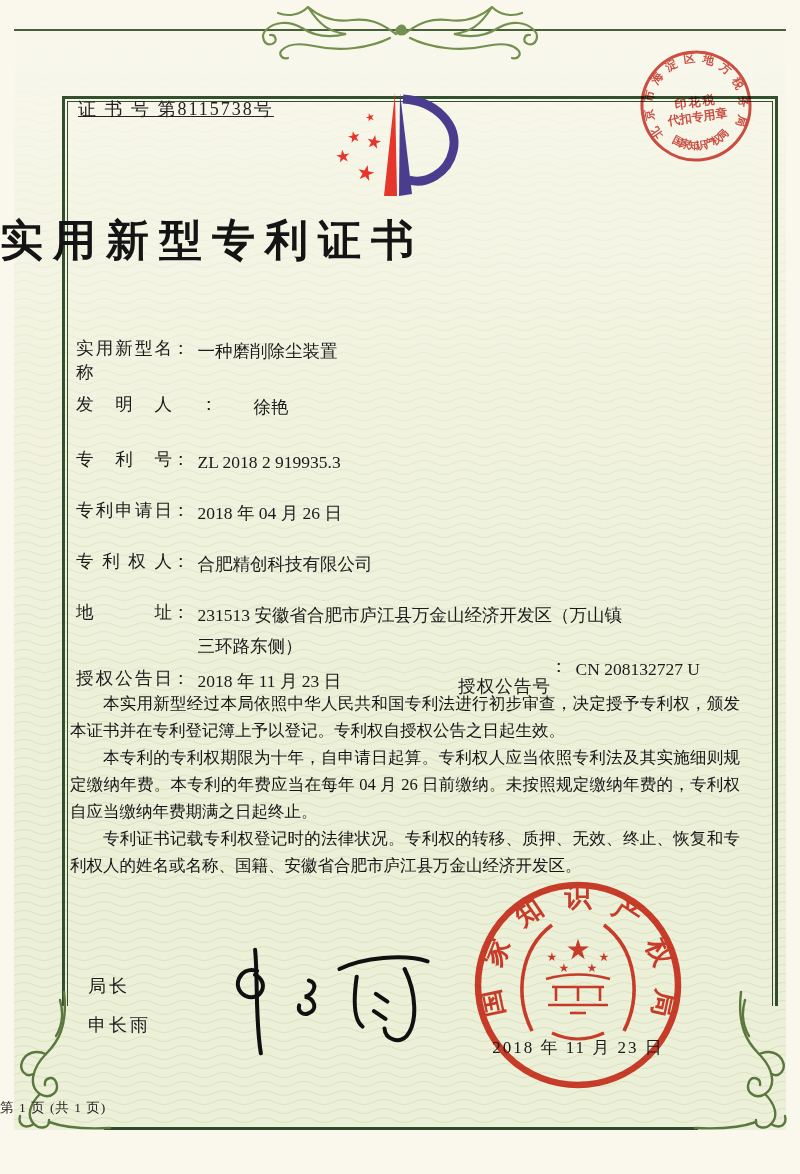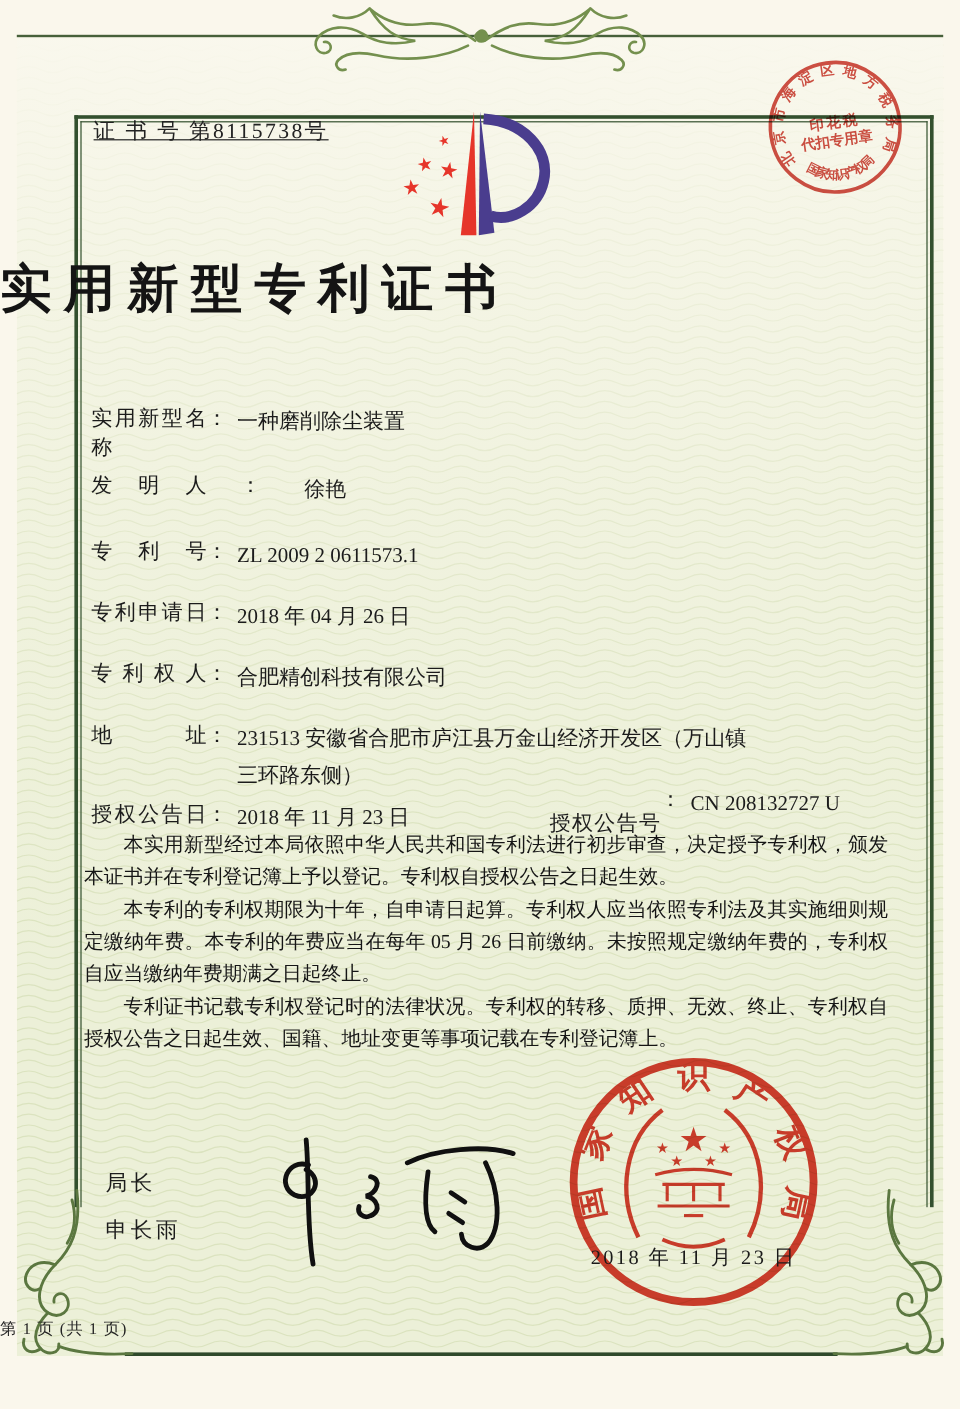--- a/index.html
+++ b/index.html
@@ -258,21 +258,21 @@
       <span class="fvalue">一种磨削除尘装置</span>
   </div>
   <div class="frow r2">
     <span class="flabel">发明人</span>
       <span class="colon">：</span>
       <span class="fvalue">徐艳</span>
   </div>
   <div class="frow r3">
     <span class="flabel">专利号</span>
       <span class="colon">：</span>
-      <span class="fvalue">ZL 2009 2 0611573.1</span>
+      <span class="fvalue">ZL 2018 2 919935.3</span>
   </div>
   <div class="frow r4">
     <span class="flabel">专利申请日</span>
       <span class="colon">：</span>
       <span class="fvalue">2018 年 04 月 26 日</span>
   </div>
   <div class="frow r5">
     <span class="flabel">专利权人</span>
       <span class="colon">：</span>
       <span class="fvalue">合肥精创科技有限公司</span>
@@ -289,22 +289,22 @@
       <span class="fvalue">2018 年 11 月 23 日</span>
   </div>
   <div class="frow grantno">
     <span class="flabel">授权公告号</span>
       <span class="colon">：</span>
       <span class="fvalue">CN 208132727 U</span>
   </div>
 
   <div class="paras">
     <p>本实用新型经过本局依照中华人民共和国专利法进行初步审查，决定授予专利权，颁发本证书并在专利登记簿上予以登记。专利权自授权公告之日起生效。</p>
-    <p>本专利的专利权期限为十年，自申请日起算。专利权人应当依照专利法及其实施细则规定缴纳年费。本专利的年费应当在每年 05 月 26 日前缴纳。未按照规定缴纳年费的，专利权自应当缴纳年费期满之日起终止。</p>
-    <p>专利证书记载专利权登记时的法律状况。专利权的转移、质押、无效、终止、专利权自授权公告之日起生效、国籍、地址变更等事项记载在专利登记簿上。</p>
+    <p>本专利的专利权期限为十年，自申请日起算。专利权人应当依照专利法及其实施细则规定缴纳年费。本专利的年费应当在每年 04 月 26 日前缴纳。未按照规定缴纳年费的，专利权自应当缴纳年费期满之日起终止。</p>
+    <p>专利证书记载专利权登记时的法律状况。专利权的转移、质押、无效、终止、恢复和专利权人的姓名或名称、国籍、安徽省合肥市庐江县万金山经济开发区。</p>
   </div>
 
   <div class="sign-title">局长</div>
   <div class="sign-name">申长雨</div>
   <svg id="signature" width="230" height="115" viewBox="0 0 230 120">
     <g stroke="#101010" stroke-width="4.2" fill="none" stroke-linecap="round">
       <path d="M42,26 C24,20 14,44 30,52 C46,59 56,38 40,30"></path>
       <path d="M40,4 C43,36 40,76 46,112"></path>
       <path d="M96,36 C106,38 102,50 92,53 C102,55 106,66 96,70 C90,73 84,68 86,62"></path>
       <path d="M128,24 C152,12 196,8 220,16"></path>

